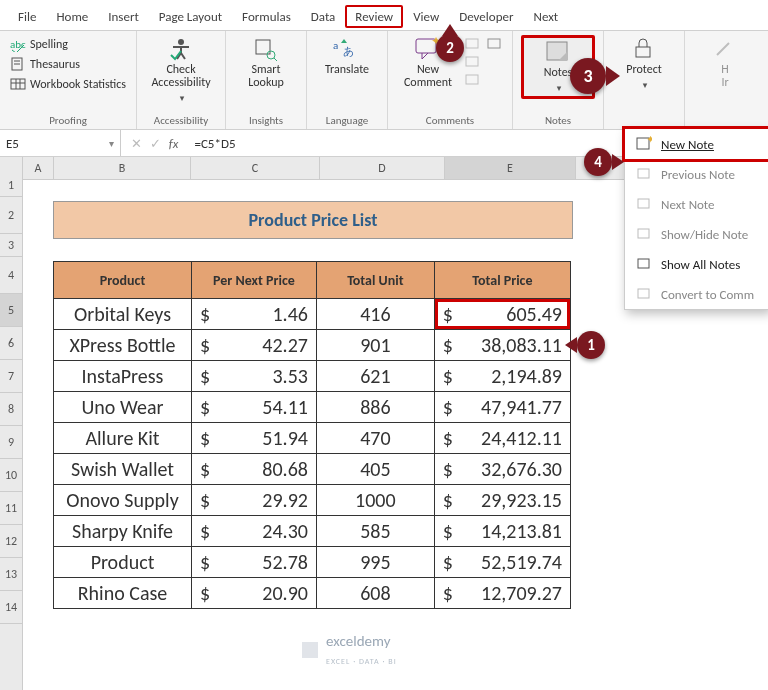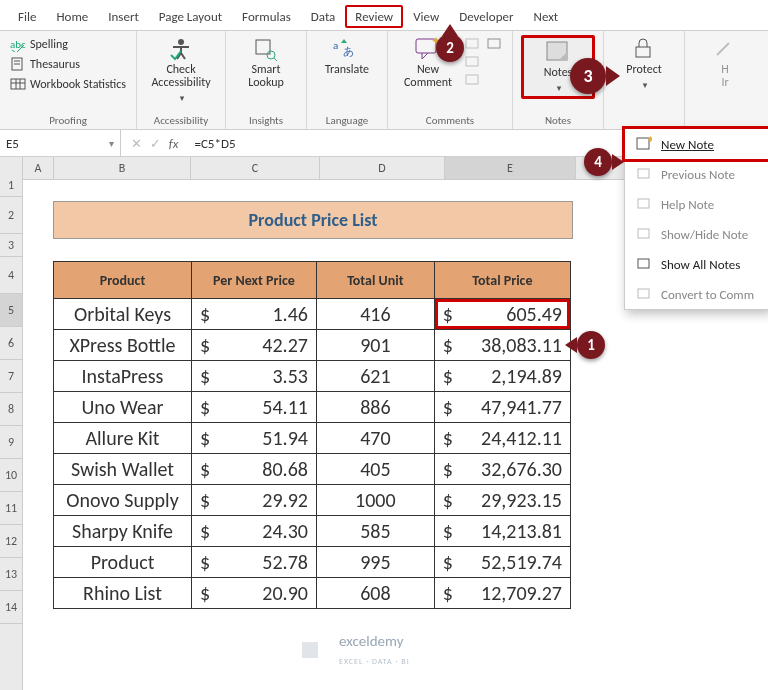--- a/index.html
+++ b/index.html
@@ -73,21 +73,21 @@
   .callout.p2 { top:34px; left:436px;}
   .callout.p3 { top:58px; left:570px; width:36px; height:36px; font-size:18px;}
   .callout.p4 { top:148px; left:584px;}
   .callout.arrowed::before {
     content:""; position:absolute; width:0;height:0;
   }
   .callout.p3::before { left:100%; top:50%; transform:translateY(-50%); border-top:10px solid transparent; border-bottom:10px solid transparent; border-left:14px solid #7a1820;}
   .callout.p4::before { left:100%; top:50%; transform:translateY(-50%); border-top:8px solid transparent; border-bottom:8px solid transparent; border-left:12px solid #7a1820;}
   .callout.p2::before { top:-10px; left:50%; transform:translateX(-50%); border-left:8px solid transparent; border-right:8px solid transparent; border-bottom:12px solid #7a1820;}
   .callout.p1::before { right:100%; top:50%; transform:translateY(-50%); border-top:8px solid transparent; border-bottom:8px solid transparent; border-right:12px solid #7a1820;}
-  .watermark { position:absolute; top:632px; left:300px; color:#9aa7b5; font-size:15px; display:flex; align-items:center; gap:19px; z-index:5;}
+  .watermark { position:absolute; top:632px; left:300px; color:#9aa7b5; font-size:15px; display:flex; align-items:center; gap:6px; z-index:5;}
   .watermark .sub { font-size:8px; letter-spacing:1px; color:#b7c0ca;}
   svg { display:block; }
 </style>
 </head>
 <body>
 
 <div class="tabbar">
   <div class="tab">File</div>
   <div class="tab">Home</div>
   <div class="tab">Insert</div>
@@ -280,21 +280,21 @@
         </svg>
       </span>
     <span class="mi-text">Previous Note</span>
   </div>
   <div class="menu-item">
     <span class="mi-icon">
         <svg width="16" height="16">
           <rect x="2" y="3" width="11" height="9" fill="none" stroke="#bbb"></rect>
         </svg>
       </span>
-    <span class="mi-text">Help Note</span>
+    <span class="mi-text">Next Note</span>
   </div>
   <div class="menu-item">
     <span class="mi-icon">
         <svg width="16" height="16">
           <rect x="2" y="3" width="11" height="9" fill="none" stroke="#bbb"></rect>
         </svg>
       </span>
     <span class="mi-text">Show/Hide Note</span>
   </div>
   <div class="menu-item enabled">
@@ -493,21 +493,21 @@
               </td>
               <td class="col-tu">995</td>
               <td class="col-tp">
                 <div class="money">
                   <span>$</span>
                   <span>52,519.74</span>
                 </div>
               </td>
             </tr>
             <tr>
-              <td class="col-prod">Rhino List</td>
+              <td class="col-prod">Rhino Case</td>
               <td class="col-pup">
                 <div class="money">
                   <span>$</span>
                   <span>20.90</span>
                 </div>
               </td>
               <td class="col-tu">608</td>
               <td class="col-tp">
                 <div class="money">
                   <span>$</span>

